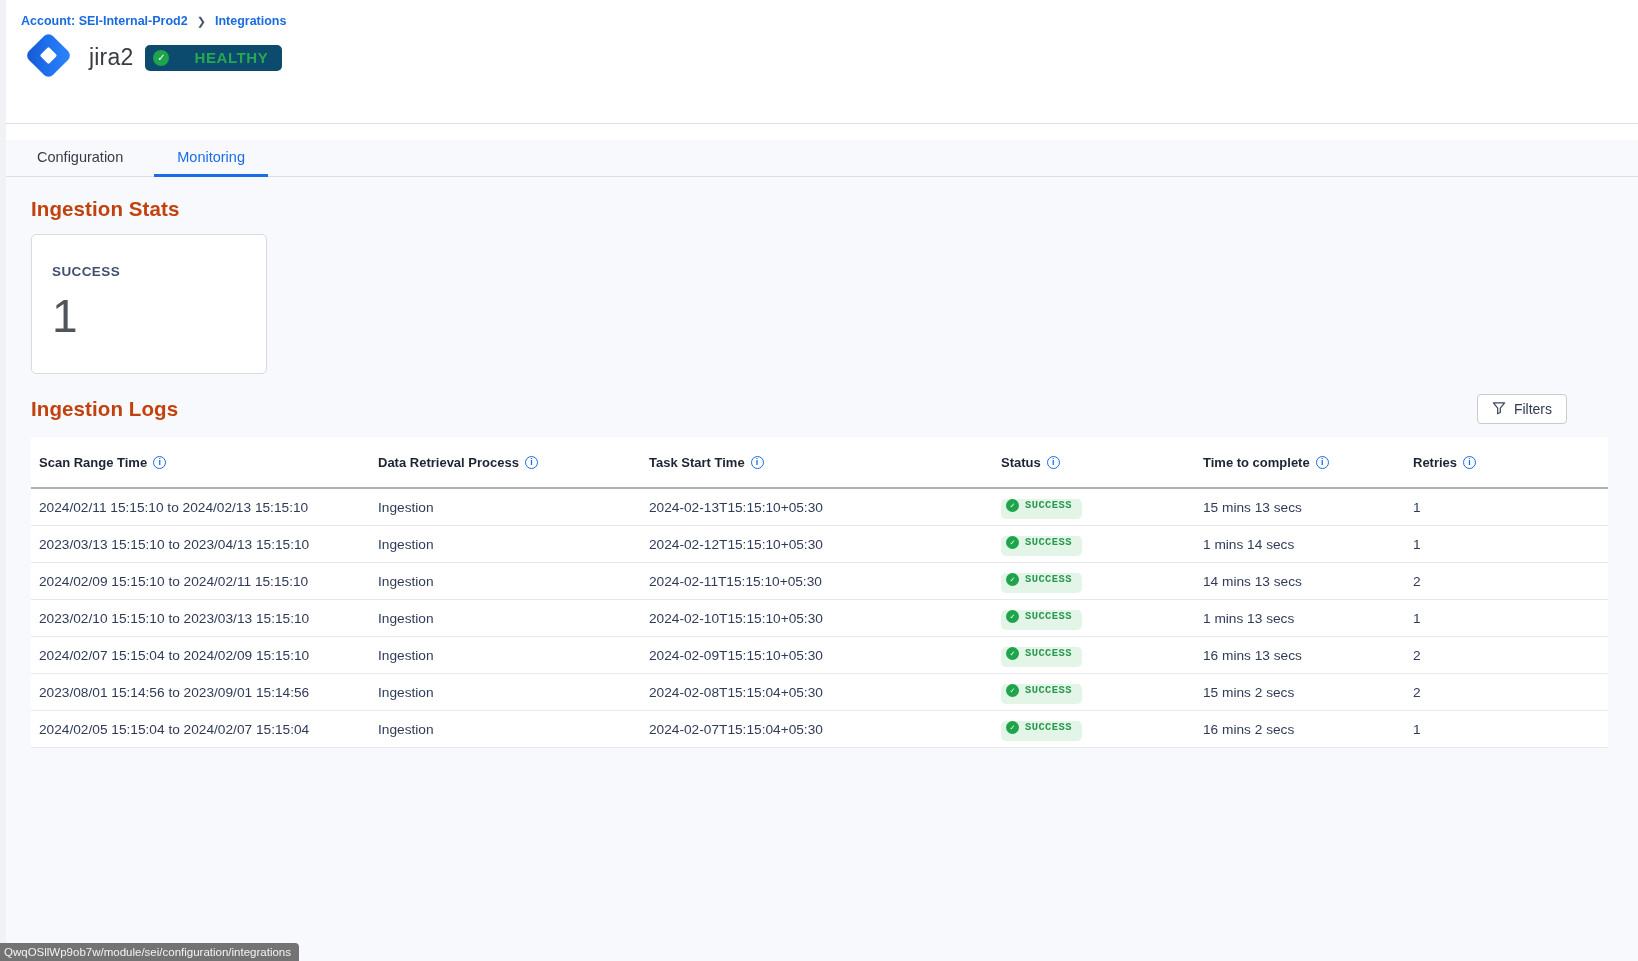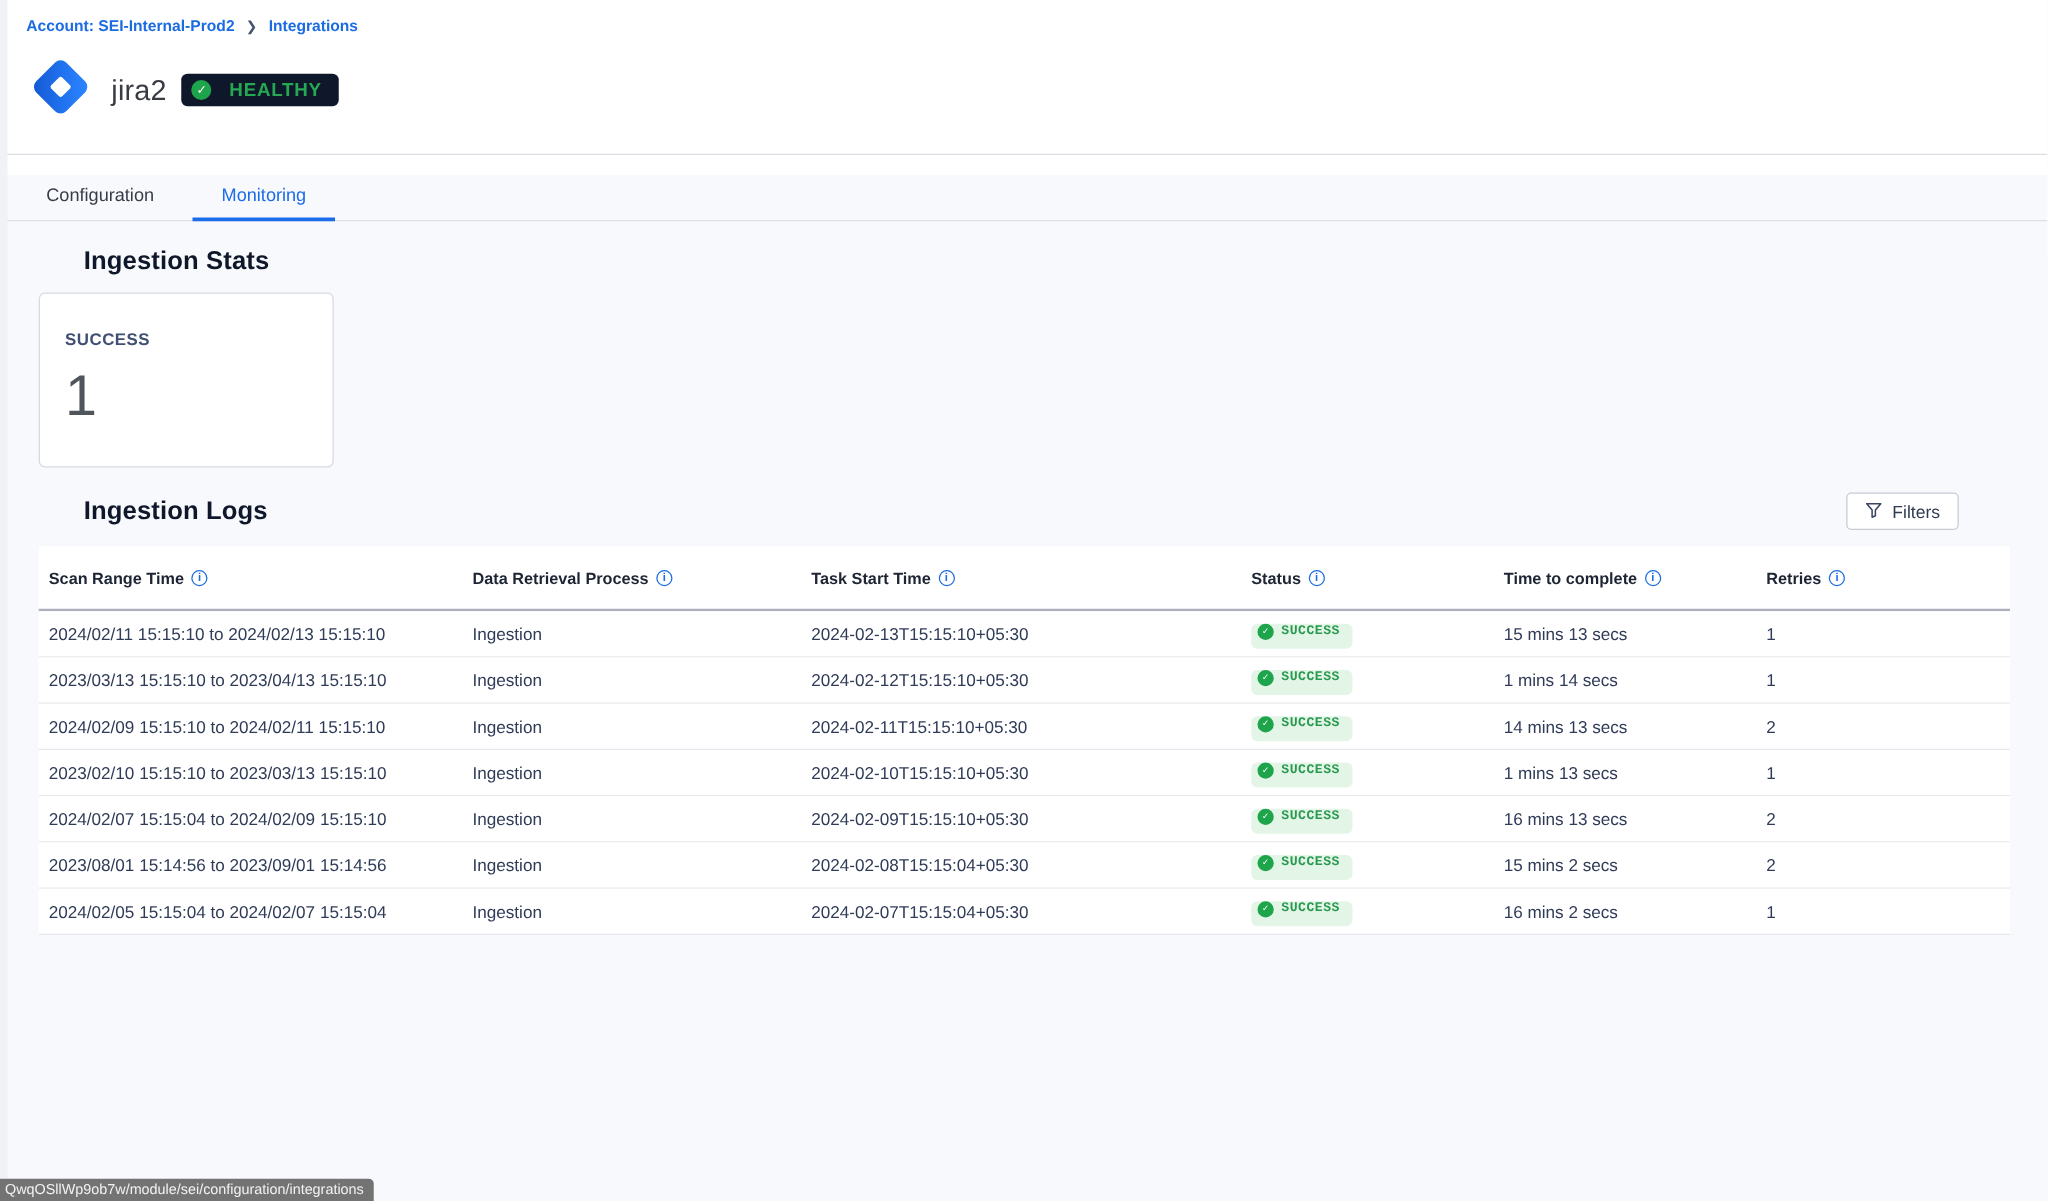--- a/index.html
+++ b/index.html
@@ -23,27 +23,27 @@
   }
   .breadcrumb {
     position: absolute; top: 14px; left: 21px;
     display: flex; align-items: center; gap: 9px;
     font-size: 12.5px; font-weight: 700; color: #1b6ce0;
   }
   .crumb { cursor: pointer; }
   .crumb-sep { color: #46536e; font-size: 11px; font-weight: 700; }
   .crumb-sep::before { content: "❯"; }
   .title-row {
-    position: absolute; top: 41px; left: 20px;
+    position: absolute; top: 27px; left: 20px;
     display: flex; align-items: center; gap: 12px; justify-content: center;
   }
   .integration-name { font-size: 23px; font-weight: 500; color: #393c42; letter-spacing: 0.2px; }
   .health-badge {
-    display: inline-flex; align-items: center; gap: 14px;
-    background: #0f172a; border-radius: 5px;
+    display: inline-flex; align-items: center; gap: 25px;
+    background: #0c4a6e; border-radius: 5px;
     padding: 4px 14px 4px 8px; height: 26px;
   }
   .health-badge .badge-text { font-size: 15px; font-weight: 700; letter-spacing: 0.6px; color: #26a853; }
   .check-circle {
     display: inline-flex; align-items: center; justify-content: center;
     border-radius: 50%; background: #1ea44a; color: #ffffff;
   }
   .check-circle::before { content: "✓"; font-weight: 700; }
   .check-lg { width: 16px; height: 16px; font-size: 10px; }
   .check-sm { width: 13px; height: 13px; font-size: 8px; }
@@ -62,21 +62,21 @@
     display: flex; gap: 8px;
   }
   .tab {
     height: 37px; display: inline-flex; align-items: center; justify-content: center;
     padding: 0 23px; font-size: 14.5px; color: #363d47; cursor: pointer;
     border-bottom: 3px solid transparent; margin-bottom: -1px;
   }
   .tab.active { color: #1b6ce8; font-weight: 400; border-bottom-color: #1b6ce8; }
 
   .section { padding: 0 31px; }
-  .section-title { font-size: 20.5px; font-weight: 700; color: #0f172a; letter-spacing: 0.1px; margin-left: 36px; }
+  .section-title { font-size: 20.5px; font-weight: 700; color: #c2410c; letter-spacing: 0.1px; }
   .stats-title { margin-top: 20px; }
 
   
   .cards { display: flex; gap: 20px; margin-top: 13px; }
   .stat-card {
     width: 236px; height: 140px; background: #ffffff;
     border: 1px solid #d7dae2; border-radius: 5px;
     padding: 29px 20px 0 20px;
   }
   .stat-label { font-size: 13.5px; font-weight: 600; color: #414f73; letter-spacing: 0.4px; }

